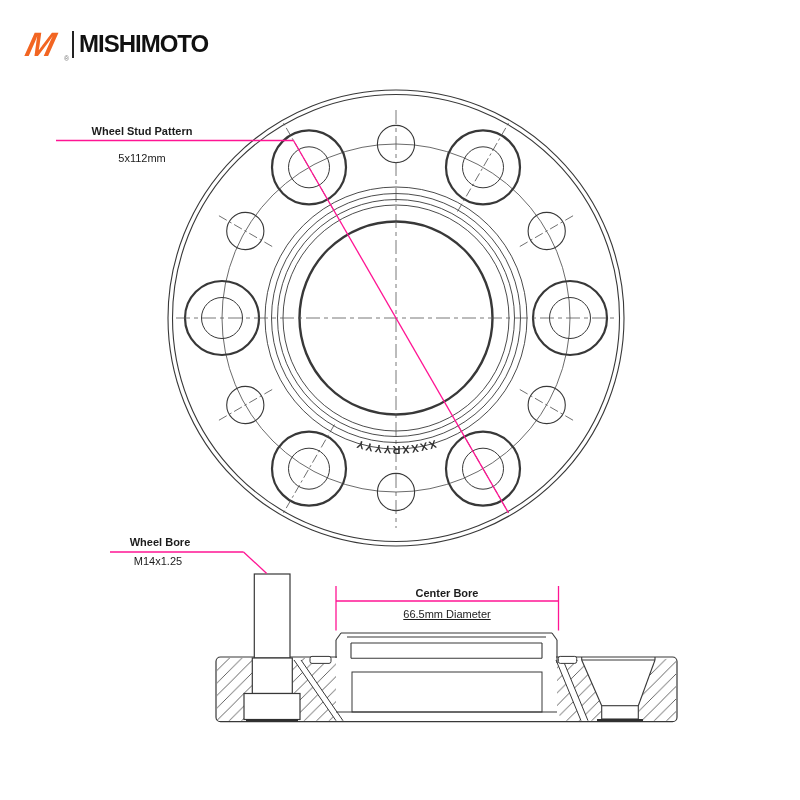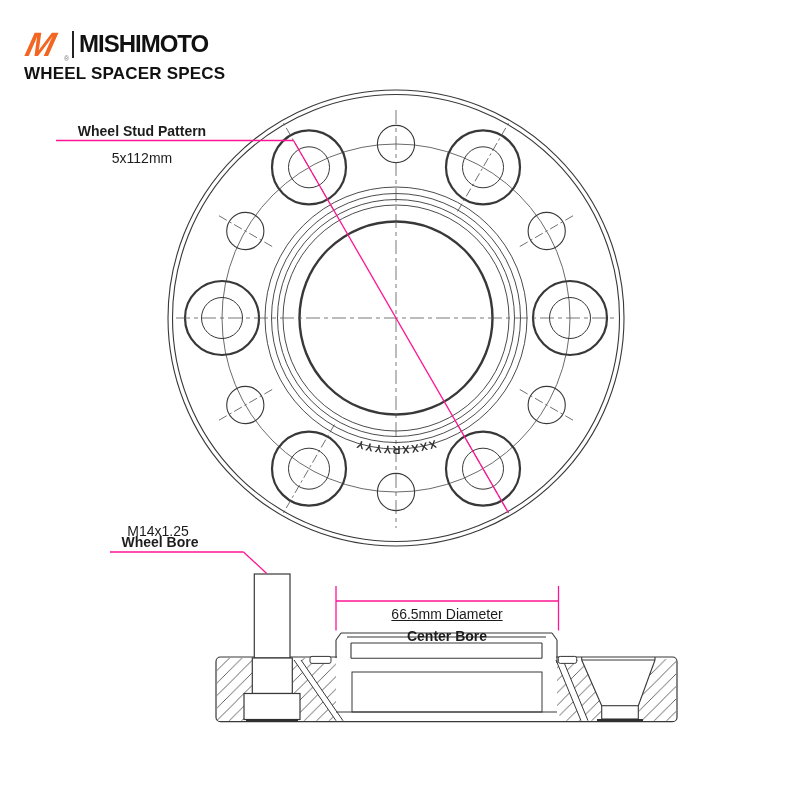--- a/index.html
+++ b/index.html
@@ -6,37 +6,36 @@
   #canvas{position:relative;width:800px;height:800px;background:#ffffff;overflow:hidden;
           font-family:"Liberation Sans", sans-serif;}
   .art{position:absolute;left:0;top:0;}
   .hdr-brand{position:absolute;left:79px;top:30px;font-size:24px;font-weight:bold;
              letter-spacing:-1px;color:#111;}
   .hdr-sub{position:absolute;left:24px;top:64px;font-size:17px;font-weight:bold;
            letter-spacing:0.2px;color:#111;}
   .hdr-divider{position:absolute;left:72px;top:31px;width:2px;height:27px;background:#222;}
   .logo-box{position:absolute;left:22px;top:27px;width:52px;height:36px;}
   .lbl{position:absolute;transform:translateX(-50%);white-space:nowrap;color:#1c1c1c;
-       font-size:14px;line-height:12px;}
+       font-size:11px;line-height:12px;}
   .lbl.b{font-weight:bold;}
 </style>
 </head>
 <body>
 
 <div id="canvas">
 
   <svg class="logo-box" viewBox="0 0 52 36">
     <g transform="skewX(-14) translate(9,0)">
       <text x="0" y="29" font-size="34" font-weight="bold" font-style="italic" font-family="Liberation Sans, sans-serif" style="fill:var(--brand,#F26522)">M</text>
     </g>
     <text x="42" y="34" font-size="7" fill="#777">®</text>
   </svg>
   <div class="hdr-divider"></div>
   <div class="hdr-brand">MISHIMOTO</div>
-  <div class="hdr-sub">WHEEL SPACER SPECS</div>
 
   <svg class="art" width="800" height="800" viewBox="0 0 800 800">
     <defs>
       <pattern id="hatch" patternUnits="userSpaceOnUse" width="12.5" height="12.5">
         <path d="M0,12.5 L12.5,0" stroke="#555" stroke-width="0.9" fill="none"></path>
         <path d="M-1,1 L1,-1" stroke="#555" stroke-width="0.9" fill="none"></path>
         <path d="M11.5,13.5 L13.5,11.5" stroke="#555" stroke-width="0.9" fill="none"></path>
       </pattern>
       <path id="engrave-arc" d="M 443.9,436.7 A 128,128 0 0 1 348.1,436.7" fill="none"></path>
     </defs>
@@ -183,17 +182,17 @@
         <line x1="558.5" y1="586" x2="558.5" y2="630.5"></line>
         <line x1="336" y1="601" x2="558.5" y2="601"></line>
       </g>
     </g>
   </svg>
 
   <div class="lbl b" style="left:142px;top:125px;">Wheel Stud Pattern</div>
   <div class="lbl" style="left:142px;top:152px;">5x112mm</div>
 
   <div class="lbl b" style="left:160px;top:536px;">Wheel Bore</div>
-  <div class="lbl" style="left:158px;top:525px;">M14x1.25</div>
+  <div class="lbl" style="left:158px;top:555px;">M14x1.25</div>
 
-  <div class="lbl b" style="left:447px;top:587px;margin-top:43px;">Center Bore</div>
+  <div class="lbl b" style="left:447px;top:587px;">Center Bore</div>
   <div class="lbl" style="left:447px;top:608px;text-decoration:underline;">66.5mm Diameter</div>
 </div>
 
 </body></html>

